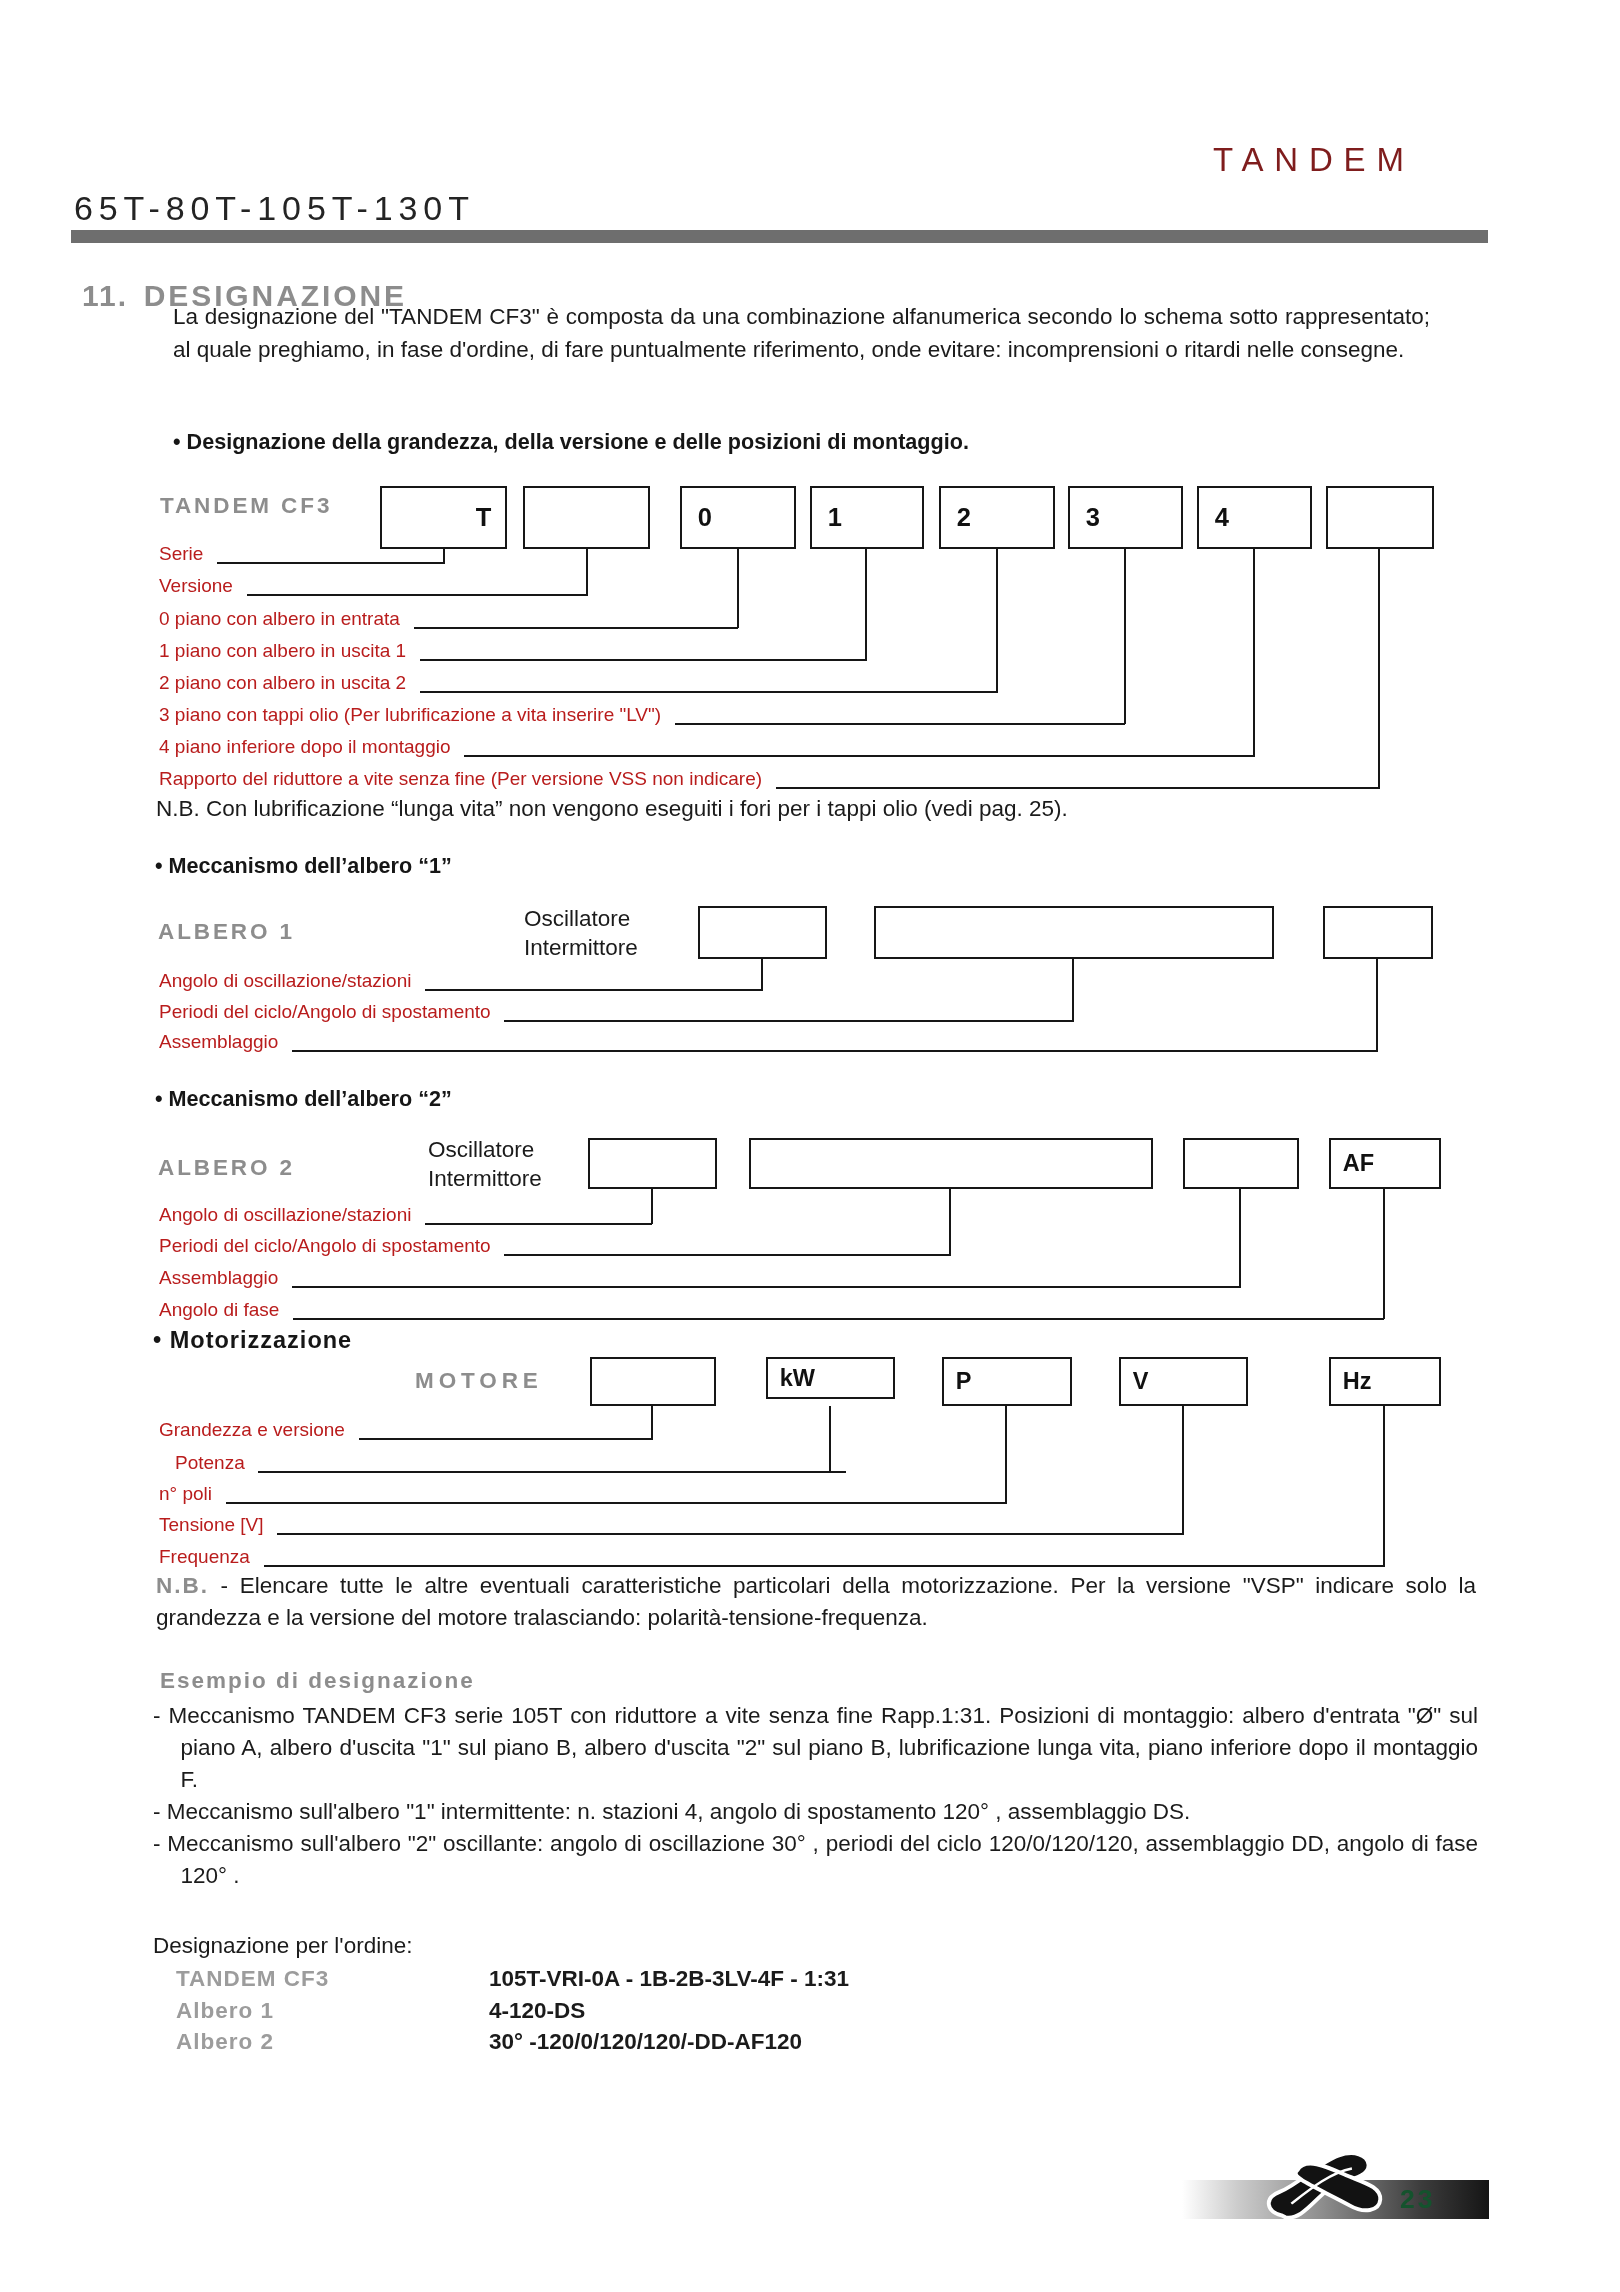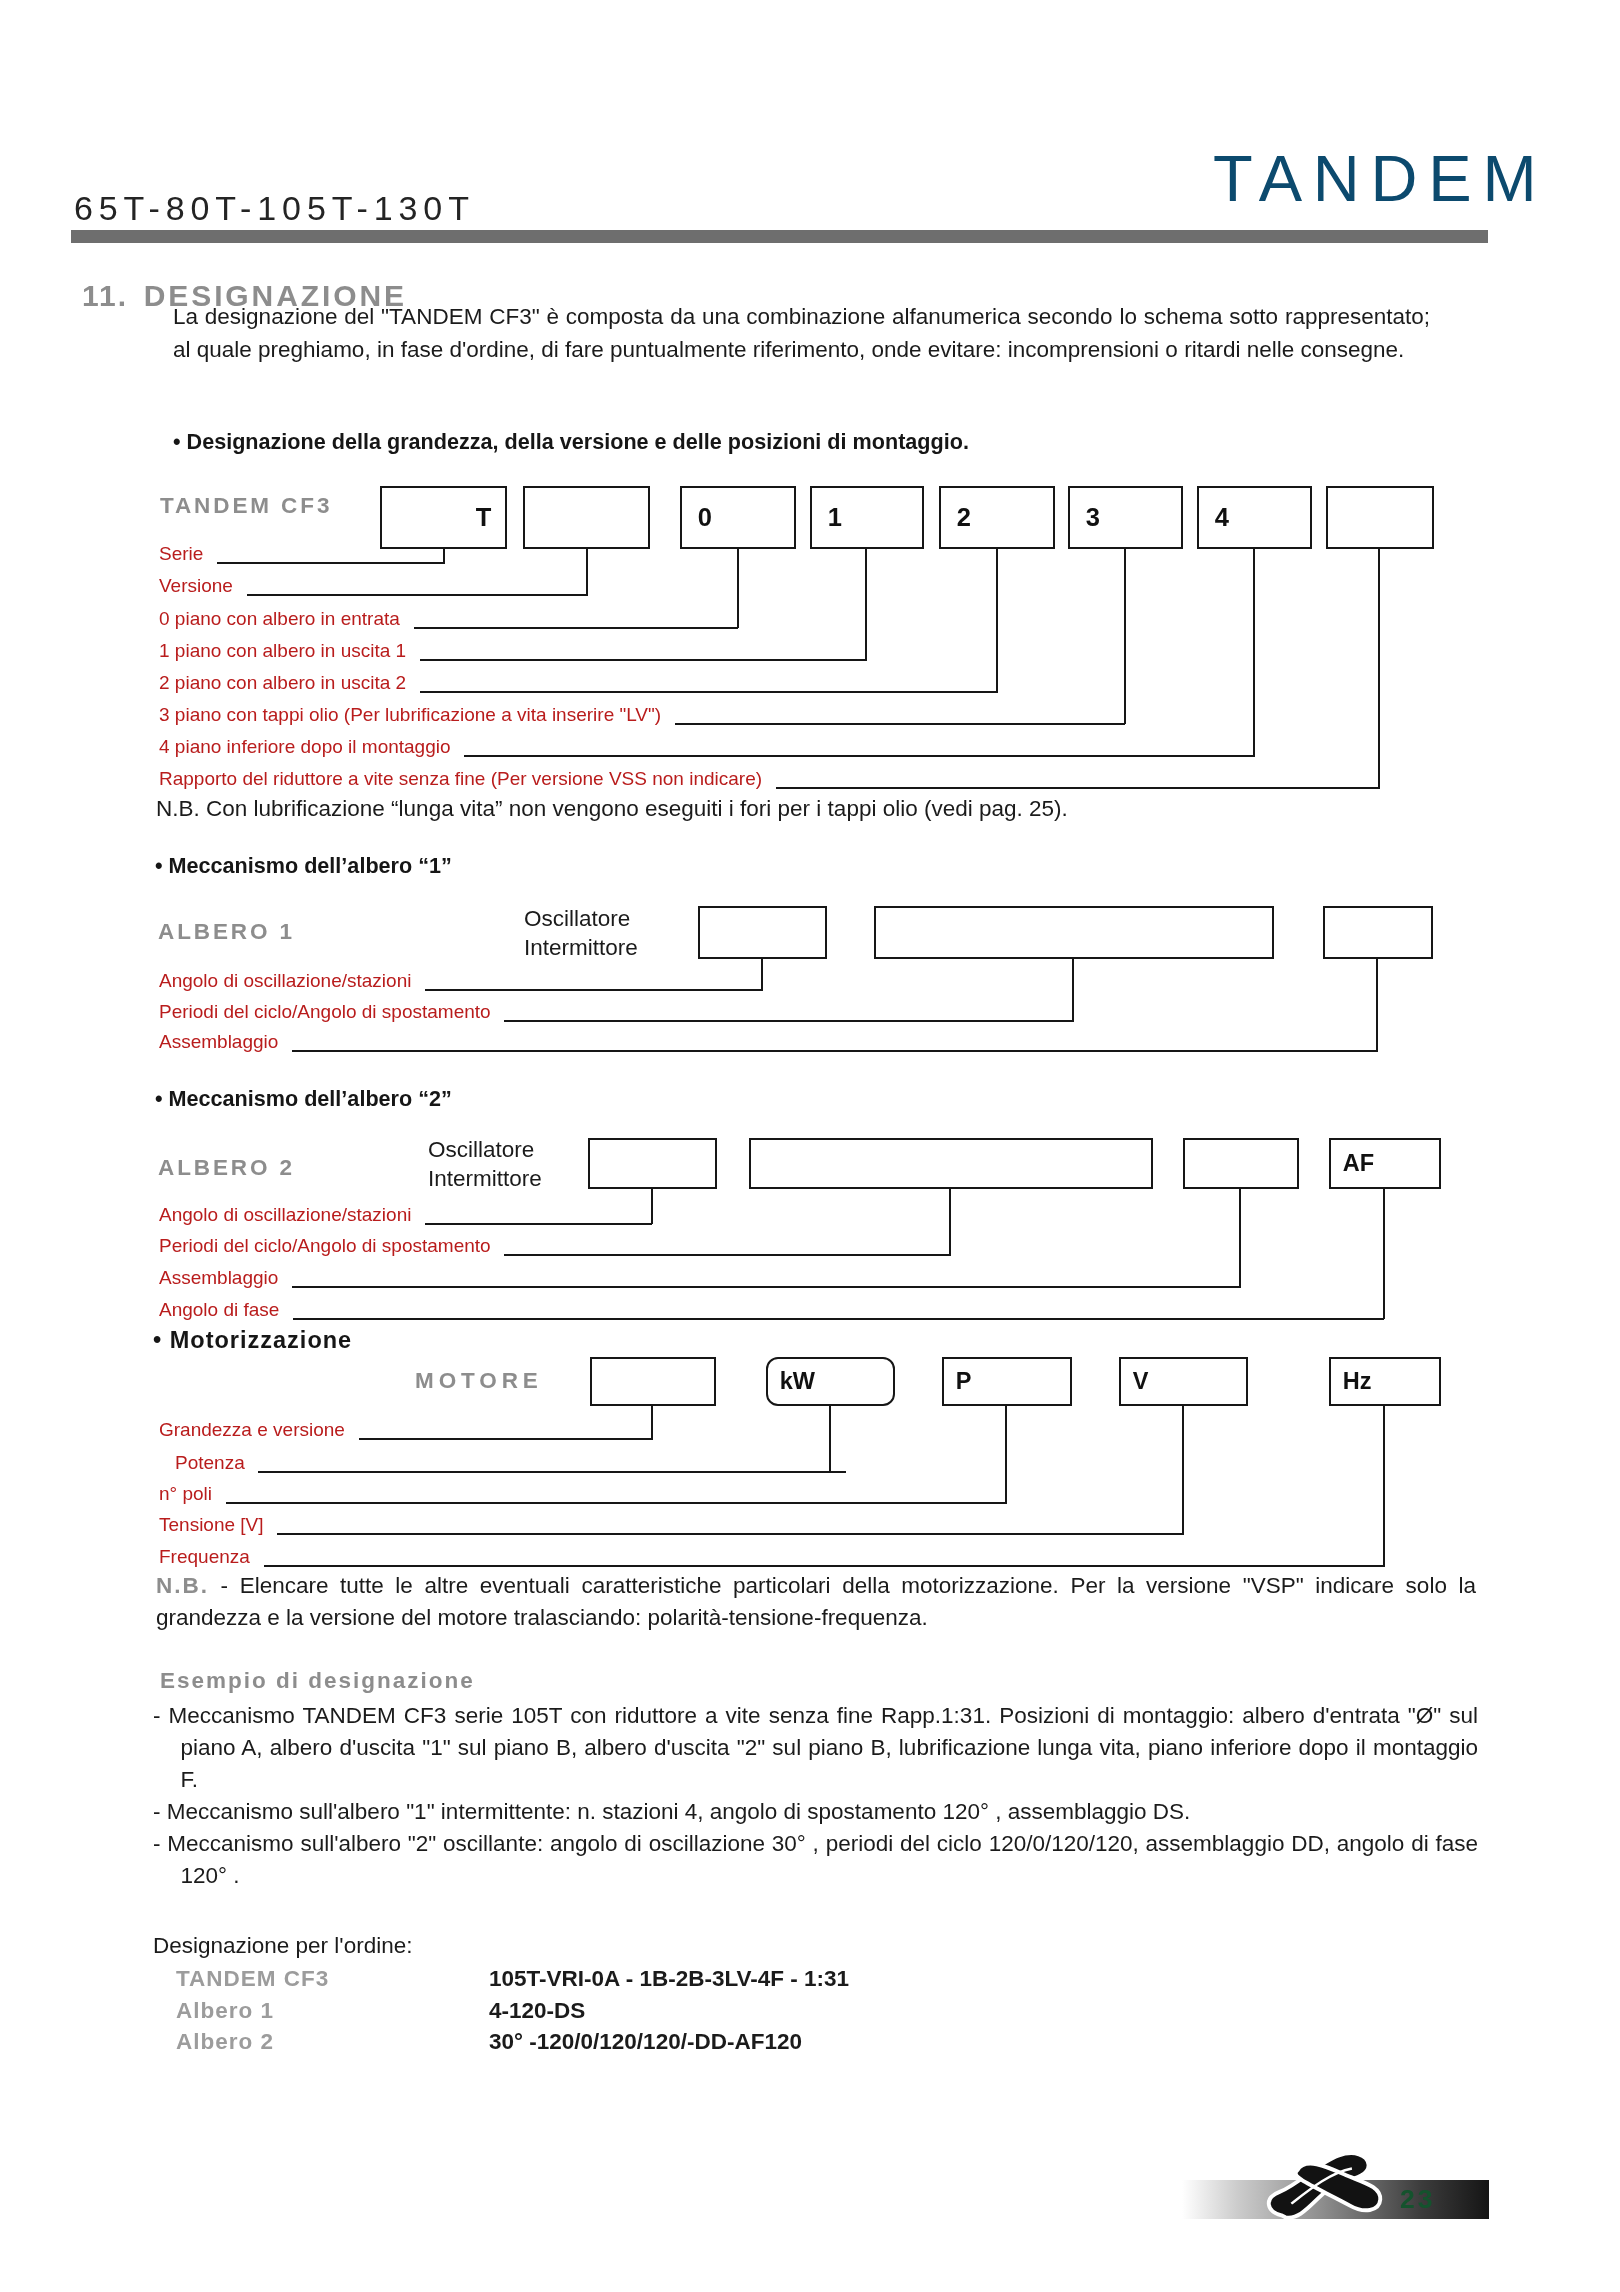--- a/index.html
+++ b/index.html
@@ -4,21 +4,21 @@
 <style>
   html,body{margin:0;padding:0;background:#e8e8e8;}
   .page{
     position:relative;width:1620px;height:2293px;margin:0 auto;
     background:#ffffff;color:#191919;
     font-family:"Liberation Sans",sans-serif;overflow:hidden;
   }
   .abs{position:absolute;}
   
   .models{font-size:34px;letter-spacing:5.9px;color:#242424;white-space:nowrap;text-align:center;}
-  .brand{font-size:65px;letter-spacing:10.8px;color:#0c4a6e;white-space:nowrap;}
+  .brand{font-size:33px;letter-spacing:10.8px;color:#7f1d1d;white-space:nowrap;}
   .hrbar{background:#6e6e6e;}
   
   .h11{font-size:30px;font-weight:bold;color:#8d8d8d;letter-spacing:1px;white-space:nowrap;}
   .h11 .num{margin-right:15.7px;letter-spacing:2px;}
   .h11 .ttl{letter-spacing:2.9px;}
   .ghead{font-size:22.5px;font-weight:bold;color:#8d8d8d;letter-spacing:2.9px;white-space:nowrap;}
   .bullet{font-size:21.6px;font-weight:bold;color:#161616;white-space:nowrap;}
   .bullet.big{font-size:23.5px;letter-spacing:1px;}
   
   .para{font-size:22.5px;line-height:33px;text-align:justify;color:#1b1b1b;}
@@ -178,21 +178,21 @@
     </div>
   <div class="drow" style="left:159px;top:1297px;width:1225px;">
       <span class="lbl">Angolo di fase</span>
       <span class="line"></span>
     </div>
 
   <div class="abs bullet big" style="left:153px;top:1327px;">• Motorizzazione</div>
   <div class="abs ghead" style="left:415px;top:1368px;letter-spacing:4.9px;">MOTORE</div>
 
   <div class="dbox" style="left:590px;top:1357px;width:126px;height:49px;"></div>
-  <div class="dbox vleft2" style="left:766px;top:1357px;width:129px;height:49px;border-radius:12px;">kW</div>
+  <div class="dbox vleft2" style="left:766px;top:1357px;width:129px;height:42px;">kW</div>
   <div class="dbox vleft2" style="left:942px;top:1357px;width:130px;height:49px;">P</div>
   <div class="dbox vleft2" style="left:1119px;top:1357px;width:129px;height:49px;">V</div>
   <div class="dbox vleft2" style="left:1329px;top:1357px;width:112px;height:49px;">Hz</div>
 
   <div class="vline" style="left:651px;top:1406px;height:34px;"></div>
   <div class="vline" style="left:829px;top:1406px;height:67px;"></div>
   <div class="vline" style="left:1005px;top:1406px;height:98px;"></div>
   <div class="vline" style="left:1182px;top:1406px;height:129px;"></div>
   <div class="vline" style="left:1383px;top:1406px;height:161px;"></div>
 

